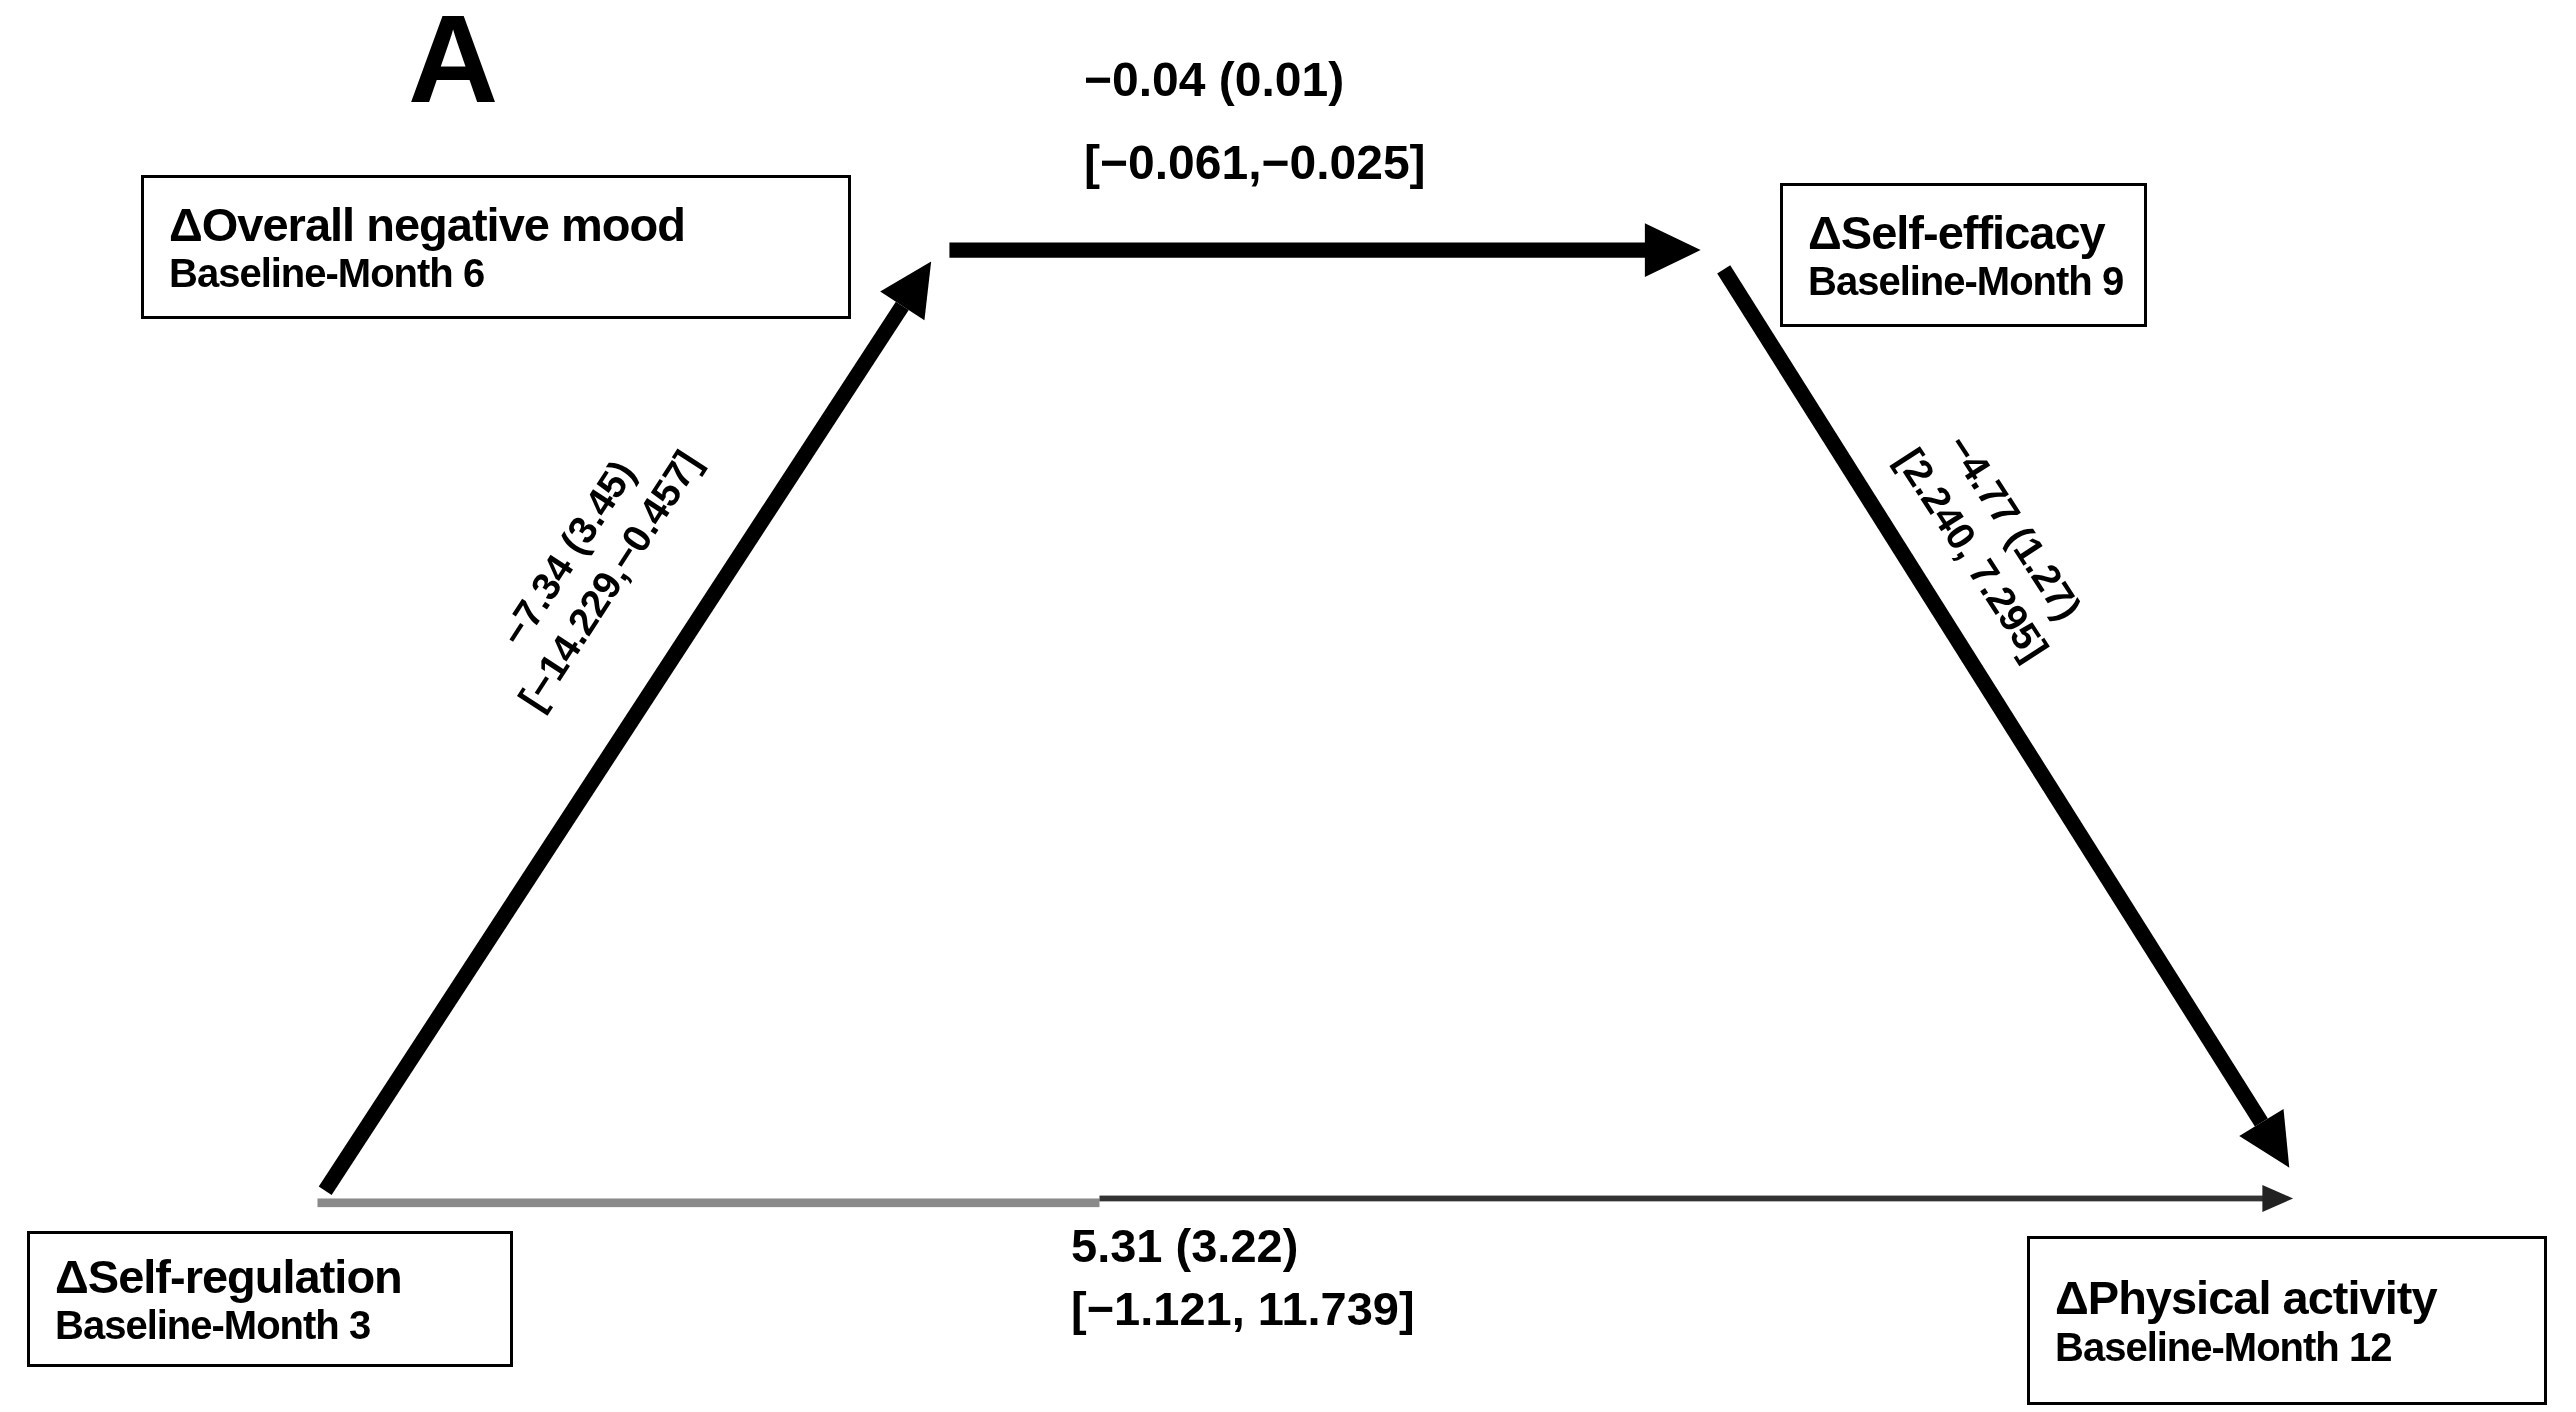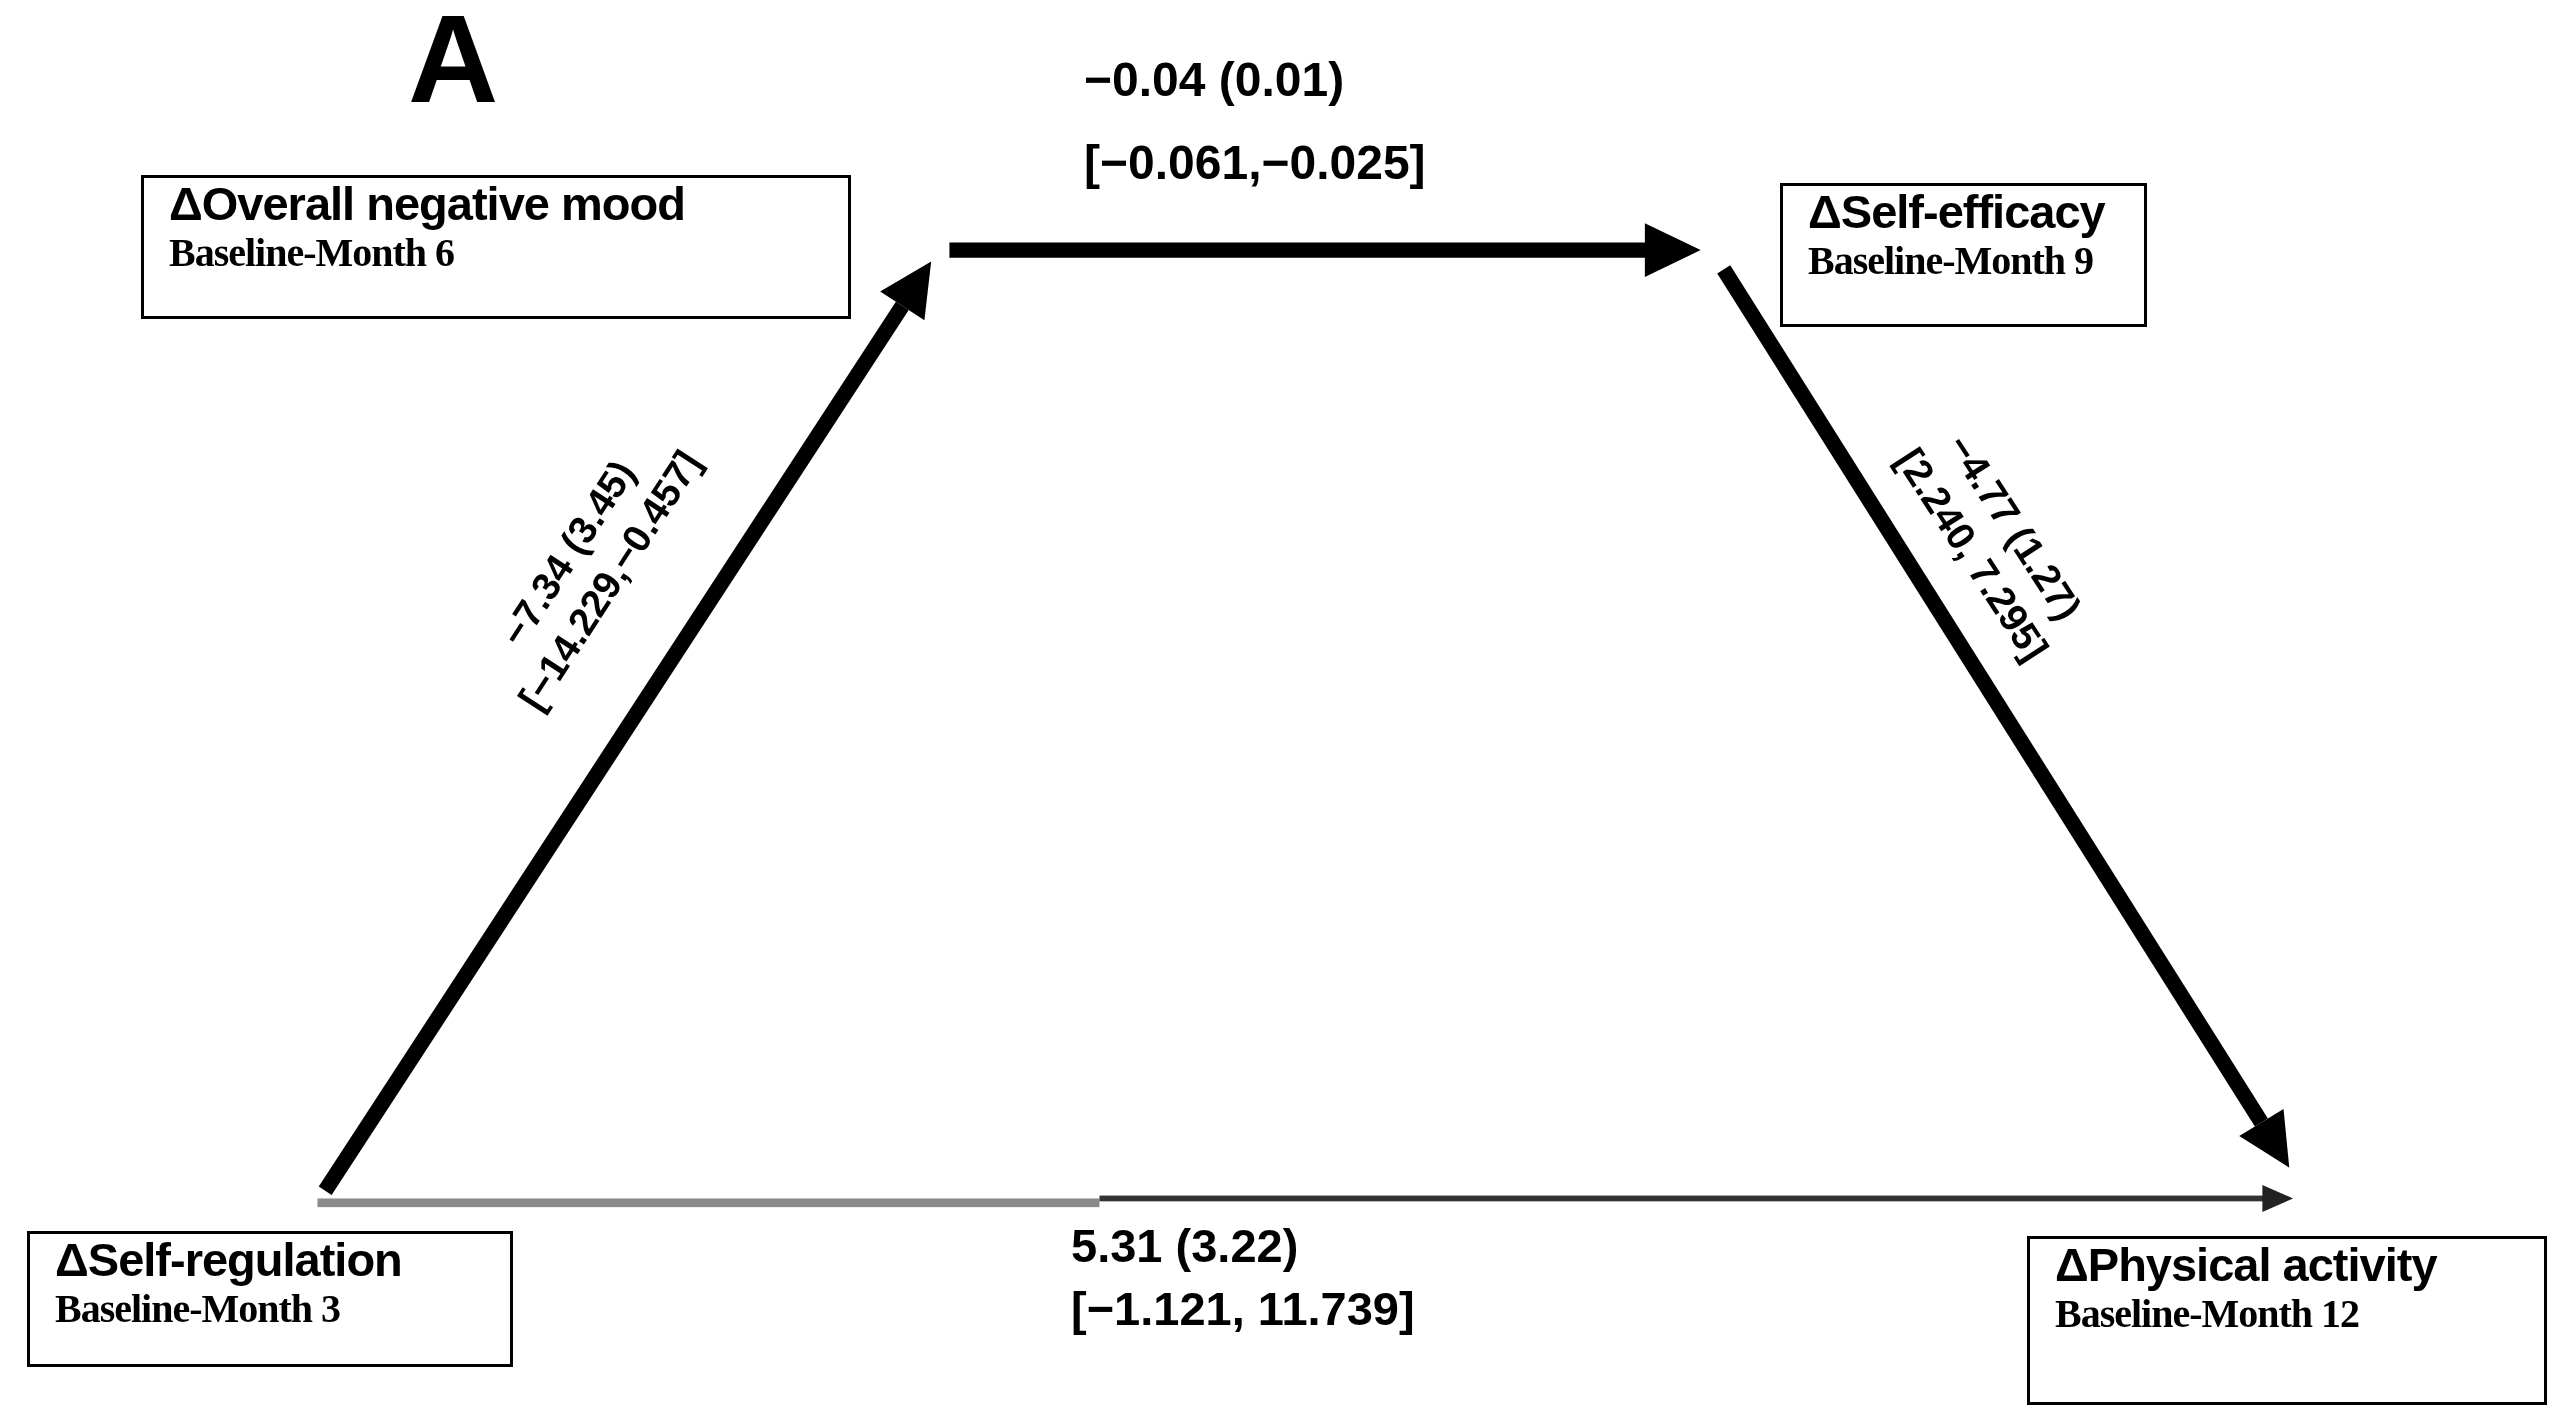--- a/index.html
+++ b/index.html
@@ -31,37 +31,37 @@
     width: 2576px;
     height: 1412px;
   }
   .node-box {
     position: absolute;
     box-sizing: border-box;
     border: 3.8px solid #000000;
     background: #ffffff;
     display: flex;
     flex-direction: column;
+    justify-content: center;
     padding-left: 25px;
     padding-right: 7.7px;
   }
   .node-title {
     font-size: 47px;
     font-weight: 700;
     line-height: 1.12;
     letter-spacing: -1px;
     white-space: nowrap;
   }
   .node-subtitle {
     font-size: 40px;
     font-weight: 700;
     line-height: 1.1;
     letter-spacing: -1px;
     white-space: nowrap;
-    font-family: Liberation Serif, serif;
   }
   #box-mood     { left: 141px;  top: 175px;  width: 710px; height: 144px; }
   #box-efficacy { left: 1780px; top: 183px;  width: 367px; height: 144px; }
   #box-selfreg  { left: 27px;   top: 1231px; width: 486px; height: 136px; }
   #box-physact  { left: 2027px; top: 1236px; width: 520px; height: 169px; }
 
   .path-label {
     position: absolute;
     font-weight: 700;
     white-space: nowrap;

